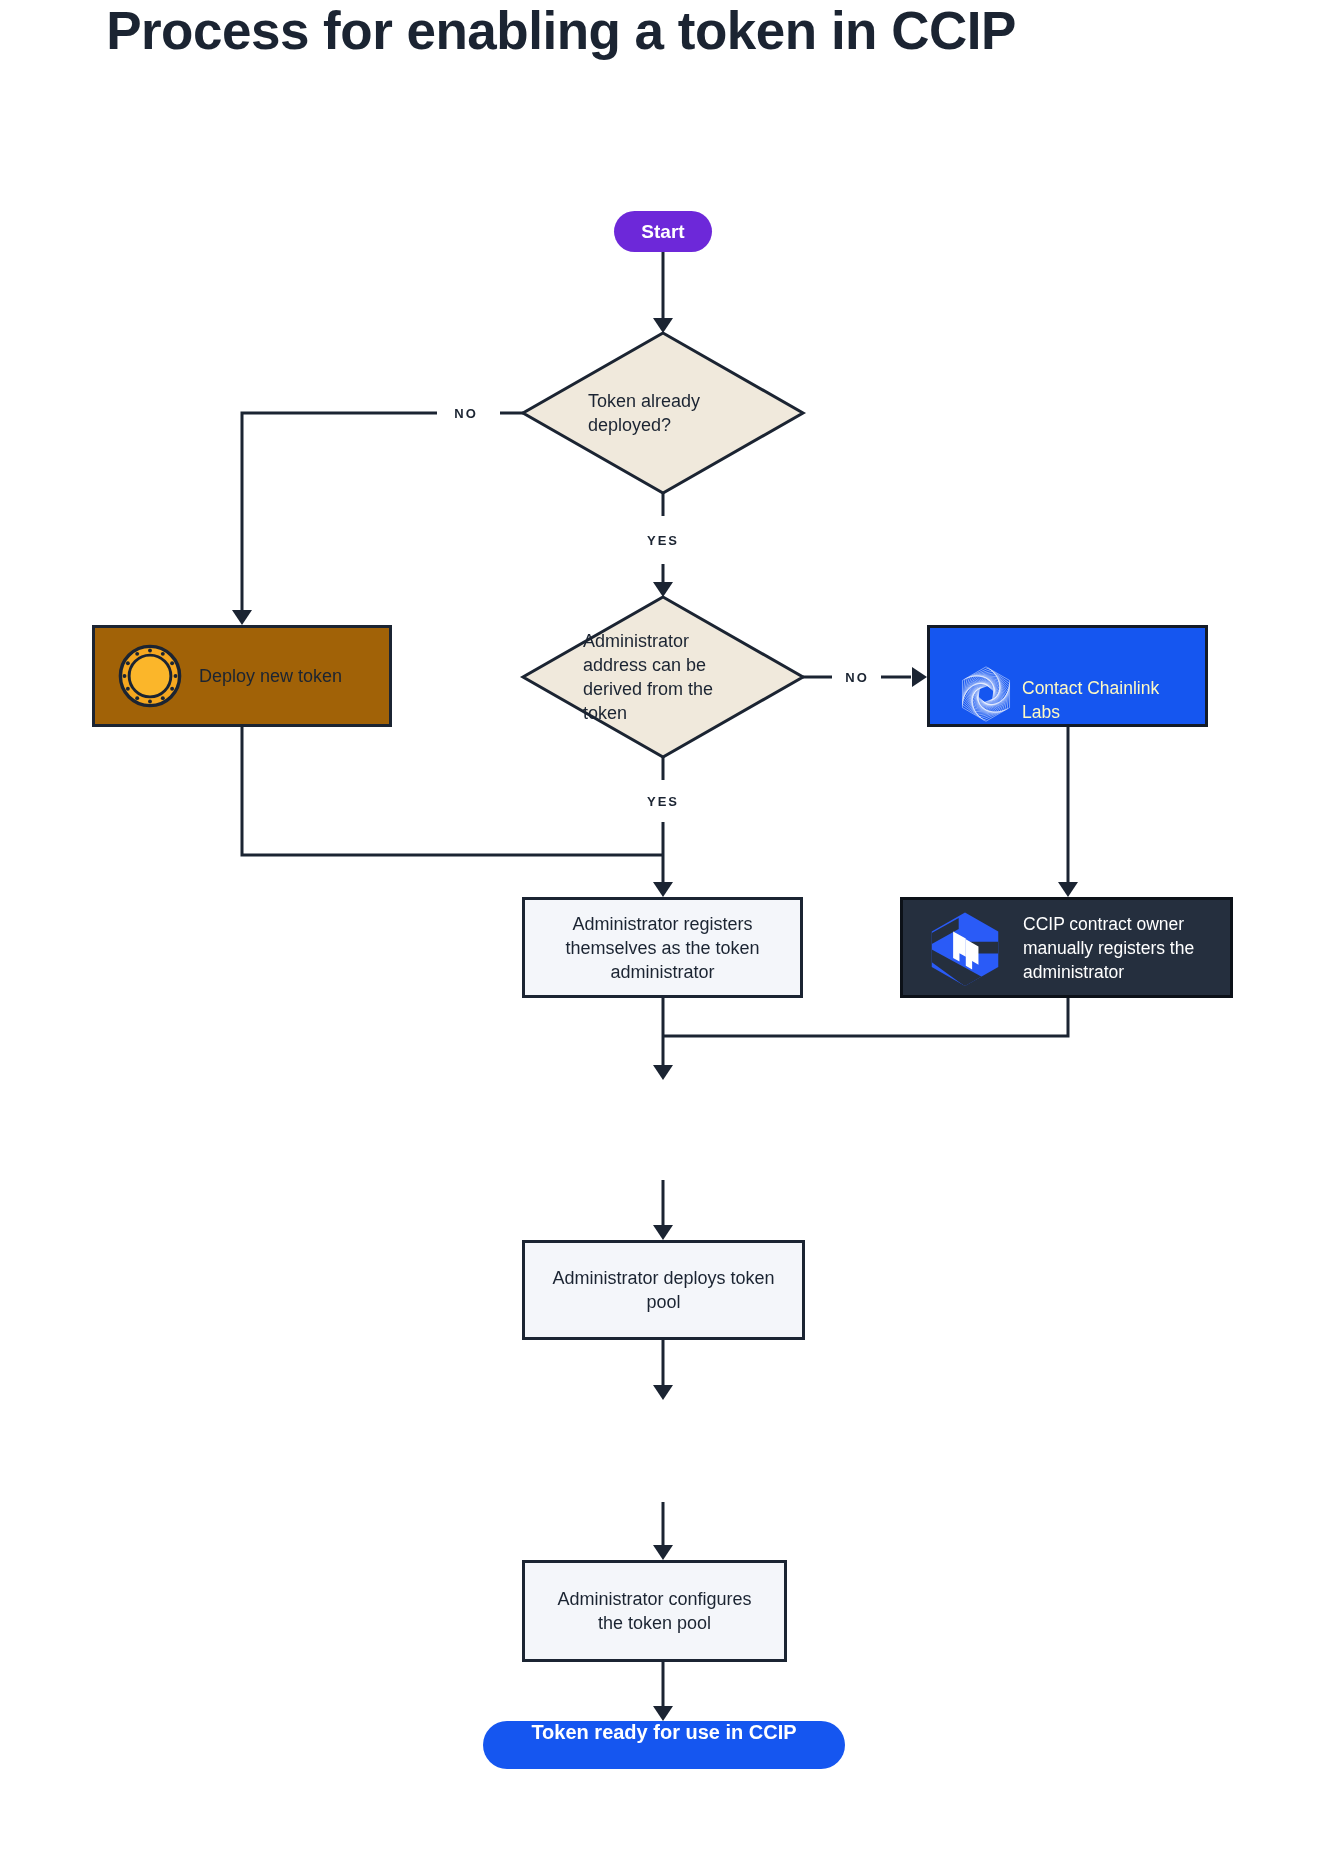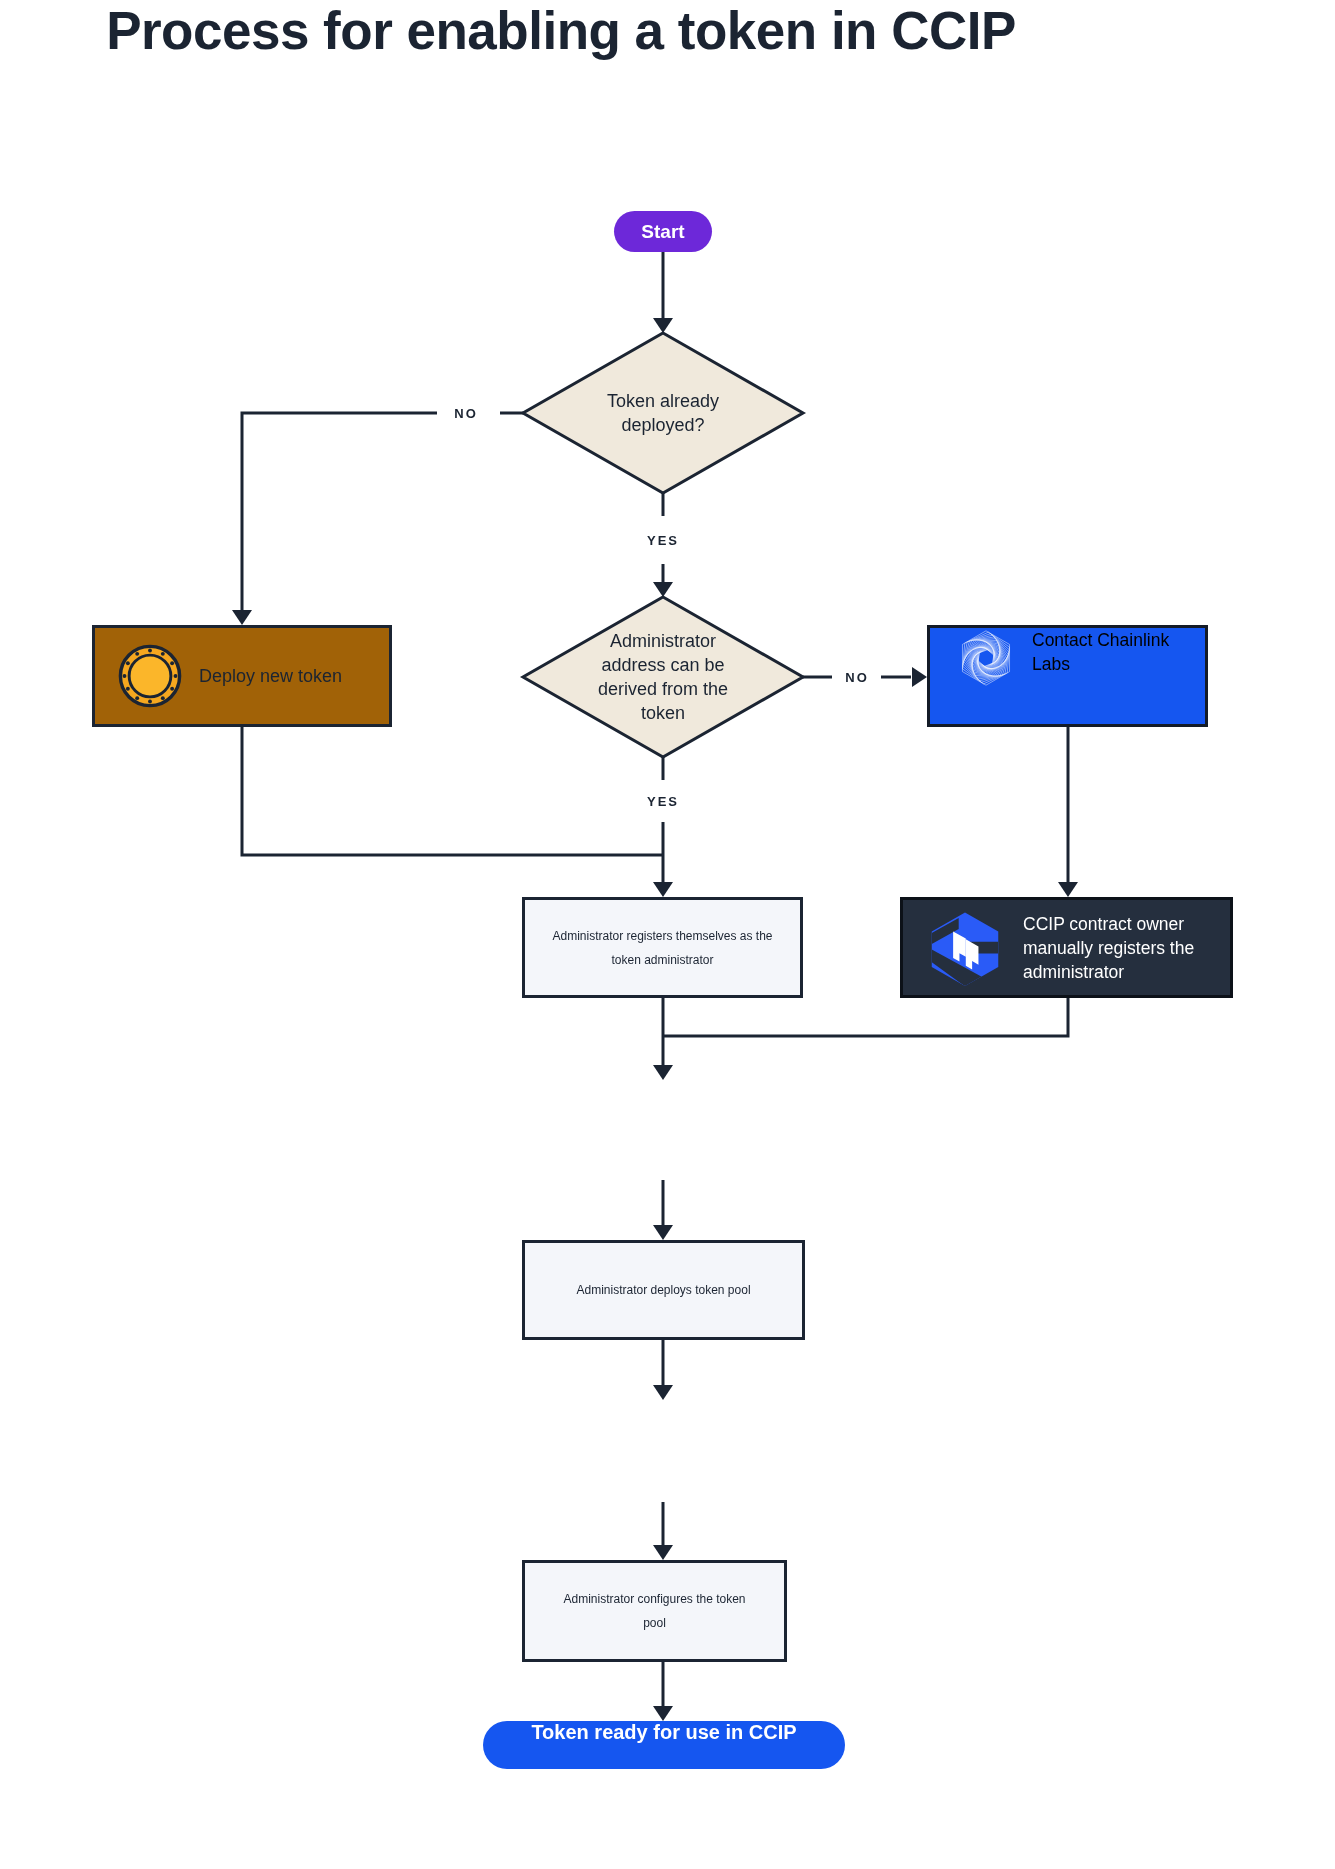--- a/index.html
+++ b/index.html
@@ -27,47 +27,47 @@
     color:#ffffff;font-size:19px;font-weight:bold;
   }
   .pill-end{
     left:483px;top:1721px;width:362px;height:48px;
     background:#1556f0;border-radius:24px;
     display:flex;justify-content:center;
     color:#ffffff;font-size:20px;font-weight:bold;
   }
   .dlabel{
     position:absolute;z-index:3;
-    text-align:center;font-size:18px;line-height:24px;color:#1b2432;
+    text-align:left;font-size:18px;line-height:24px;color:#1b2432;
   }
   .edge-label{
     position:absolute;z-index:3;
     transform:translate(-50%,-50%);
     font-size:13px;font-weight:bold;letter-spacing:2px;color:#1b2432;
     white-space:nowrap;
   }
   .pbox{
     background:#f4f6fa;border:3px solid #1b2432;
     display:flex;align-items:center;justify-content:center;
-    text-align:center;font-size:12px;line-height:24px;color:#1b2432;
+    text-align:center;font-size:18px;line-height:24px;color:#1b2432;
     padding:0 26px;
   }
   .pbox .txt{width:100%;}
   .box-deploy{
     left:92px;top:625px;width:300px;height:102px;
     background:#a16207;border:3px solid #1b2432;
     display:flex;align-items:center;gap:16px;
     padding-left:22px;font-size:18px;color:#1b2432;
   }
   .box-contact{
     left:927px;top:625px;width:281px;height:102px;
     background:#1556f0;border:3px solid #141b27;
-    display:flex;align-items:flex-start;gap:16px;
+    display:flex;align-items:flex-end;gap:6px;
     padding-left:26px;
-    color:#000000;font-size:17.5px;line-height:24px;
+    color:#fef9c3;font-size:17.5px;line-height:24px;
   }
   .box-contact .txt{width:140px;}
   .box-dark{
     left:900px;top:897px;width:333px;height:101px;
     background:#252f3e;border:3px solid #0c1118;
     display:flex;align-items:center;gap:20px;
     padding-left:24px;
     color:#ffffff;font-size:17.5px;line-height:24px;
   }
   .box-dark .txt{width:200px;}

